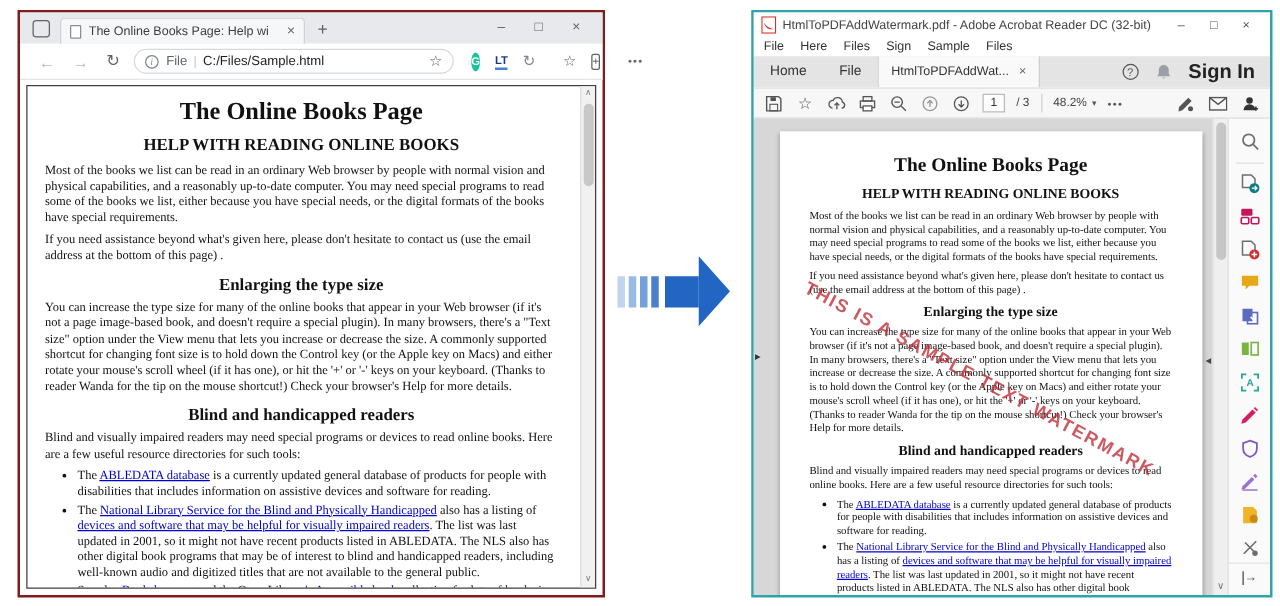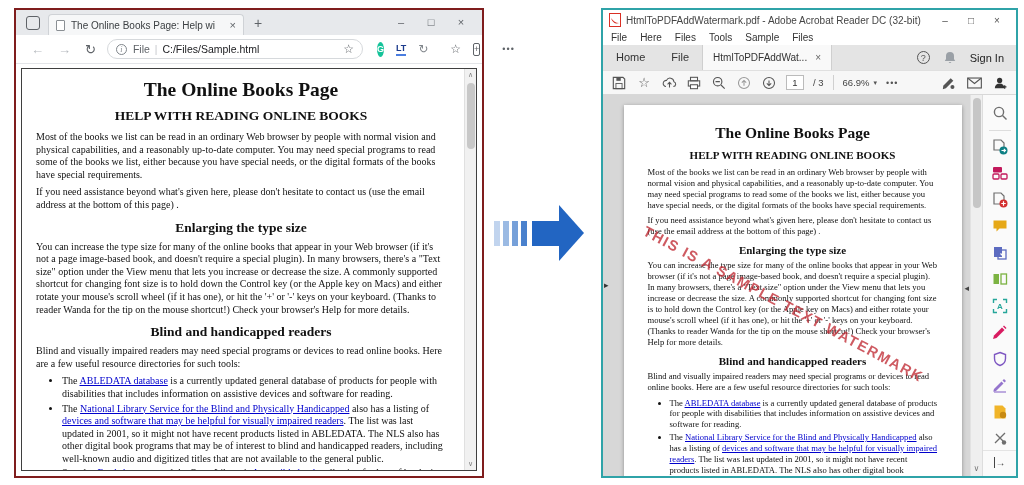--- a/index.html
+++ b/index.html
@@ -83,21 +83,21 @@
   .a-menu { font-size:10px; color:#333; }
   .a-tabbar { height:25px; background:#e4e4e4; display:flex; align-items:flex-end; flex:none; }
   .a-tab { font-size:11px; color:#333; padding:0 13px; line-height:25px; }
   .a-doctab { background:#f9f9f9; border-left:1px solid #cfcfcf; border-right:1px solid #cfcfcf;
               display:flex; align-items:center; padding:0 10px; height:25px; }
   .a-doctab-label { font-size:10px; color:#333; }
   .a-doctab-close { font-size:10px; color:#666; margin-left:8px; }
   .a-tab-right { margin-left:auto; display:flex; align-items:center; gap:14px; padding-right:12px; height:25px; }
   .help-circle { width:13px; height:13px; border:1px solid #555; border-radius:50%; font-size:9px; color:#555;
                  text-align:center; line-height:12px; }
-  .a-signin { font-size:11px; font-weight:normal; color:#222;text-align:right; }
+  .a-signin { font-size:16px; font-weight:bold; color:#222;text-align:right; }
   .a-toolbar { height:25px; background:#f7f7f7; border-top:1px solid #e0e0e0; border-bottom:1px solid #d8d8d8;
                display:flex; align-items:center; padding:0 8px; gap:9px; flex:none; }
   .t-ic { display:flex; align-items:center; justify-content:center; width:16px; height:16px; color:#555; }
   .t-star { font-size:13px; color:#555; }
   .page-box { width:18px; height:15px; border:1px solid #bbb; background:#fff; font-size:9.5px; color:#333;
               text-align:center; line-height:14px; }
   .page-total { font-size:9.5px; color:#444; }
   .a-divider { width:1px; height:15px; background:#d0d0d0; }
   .zoom-group { display:flex; align-items:center; gap:4px; }
   .zoom-label { font-size:9.5px; color:#444; }
@@ -222,21 +222,21 @@
         <span class="a-win-btn">–</span>
         <span class="a-win-btn">□</span>
         <span class="a-win-btn">×</span>
       </div>
     </div>
 
     <div class="a-menubar">
       <span class="a-menu">File</span>
       <span class="a-menu">Here</span>
       <span class="a-menu">Files</span>
-      <span class="a-menu">Tools</span>
+      <span class="a-menu">Sign</span>
       <span class="a-menu">Sample</span>
       <span class="a-menu">Files</span>
     </div>
 
     <div class="a-tabbar">
       <span class="a-tab">Home</span>
       <span class="a-tab">File</span>
       <div class="a-doctab">
         <span class="a-doctab-label">HtmlToPDFAddWat...</span>
         <span class="a-doctab-close">×</span>
@@ -288,21 +288,21 @@
       <span class="t-ic">
           <svg width="14" height="14" viewBox="0 0 16 16">
             <circle cx="8" cy="8" r="6.3" fill="none" stroke="#555" stroke-width="1.2"></circle>
             <path d="M8 5v6M5.5 8.5L8 11l2.5-2.5" fill="none" stroke="#555" stroke-width="1.2"></path>
           </svg>
         </span>
       <span class="page-box">1</span>
       <span class="page-total">/ 3</span>
       <span class="a-divider"></span>
       <span class="zoom-group">
-        <span class="zoom-label">66.9%</span>
+        <span class="zoom-label">48.2%</span>
         <span class="zoom-caret">▾</span>
       </span>
       <span class="a-more">•••</span>
       <div class="a-toolbar-right">
         <span class="t-ic">
             <svg width="15" height="14" viewBox="0 0 16 16">
               <path d="M2 11L10.5 2.5l3 3L5 14l-3.5 1z" fill="#555"></path>
               <circle cx="12.5" cy="12.5" r="2.3" fill="#555"></circle>
             </svg>
           </span>

